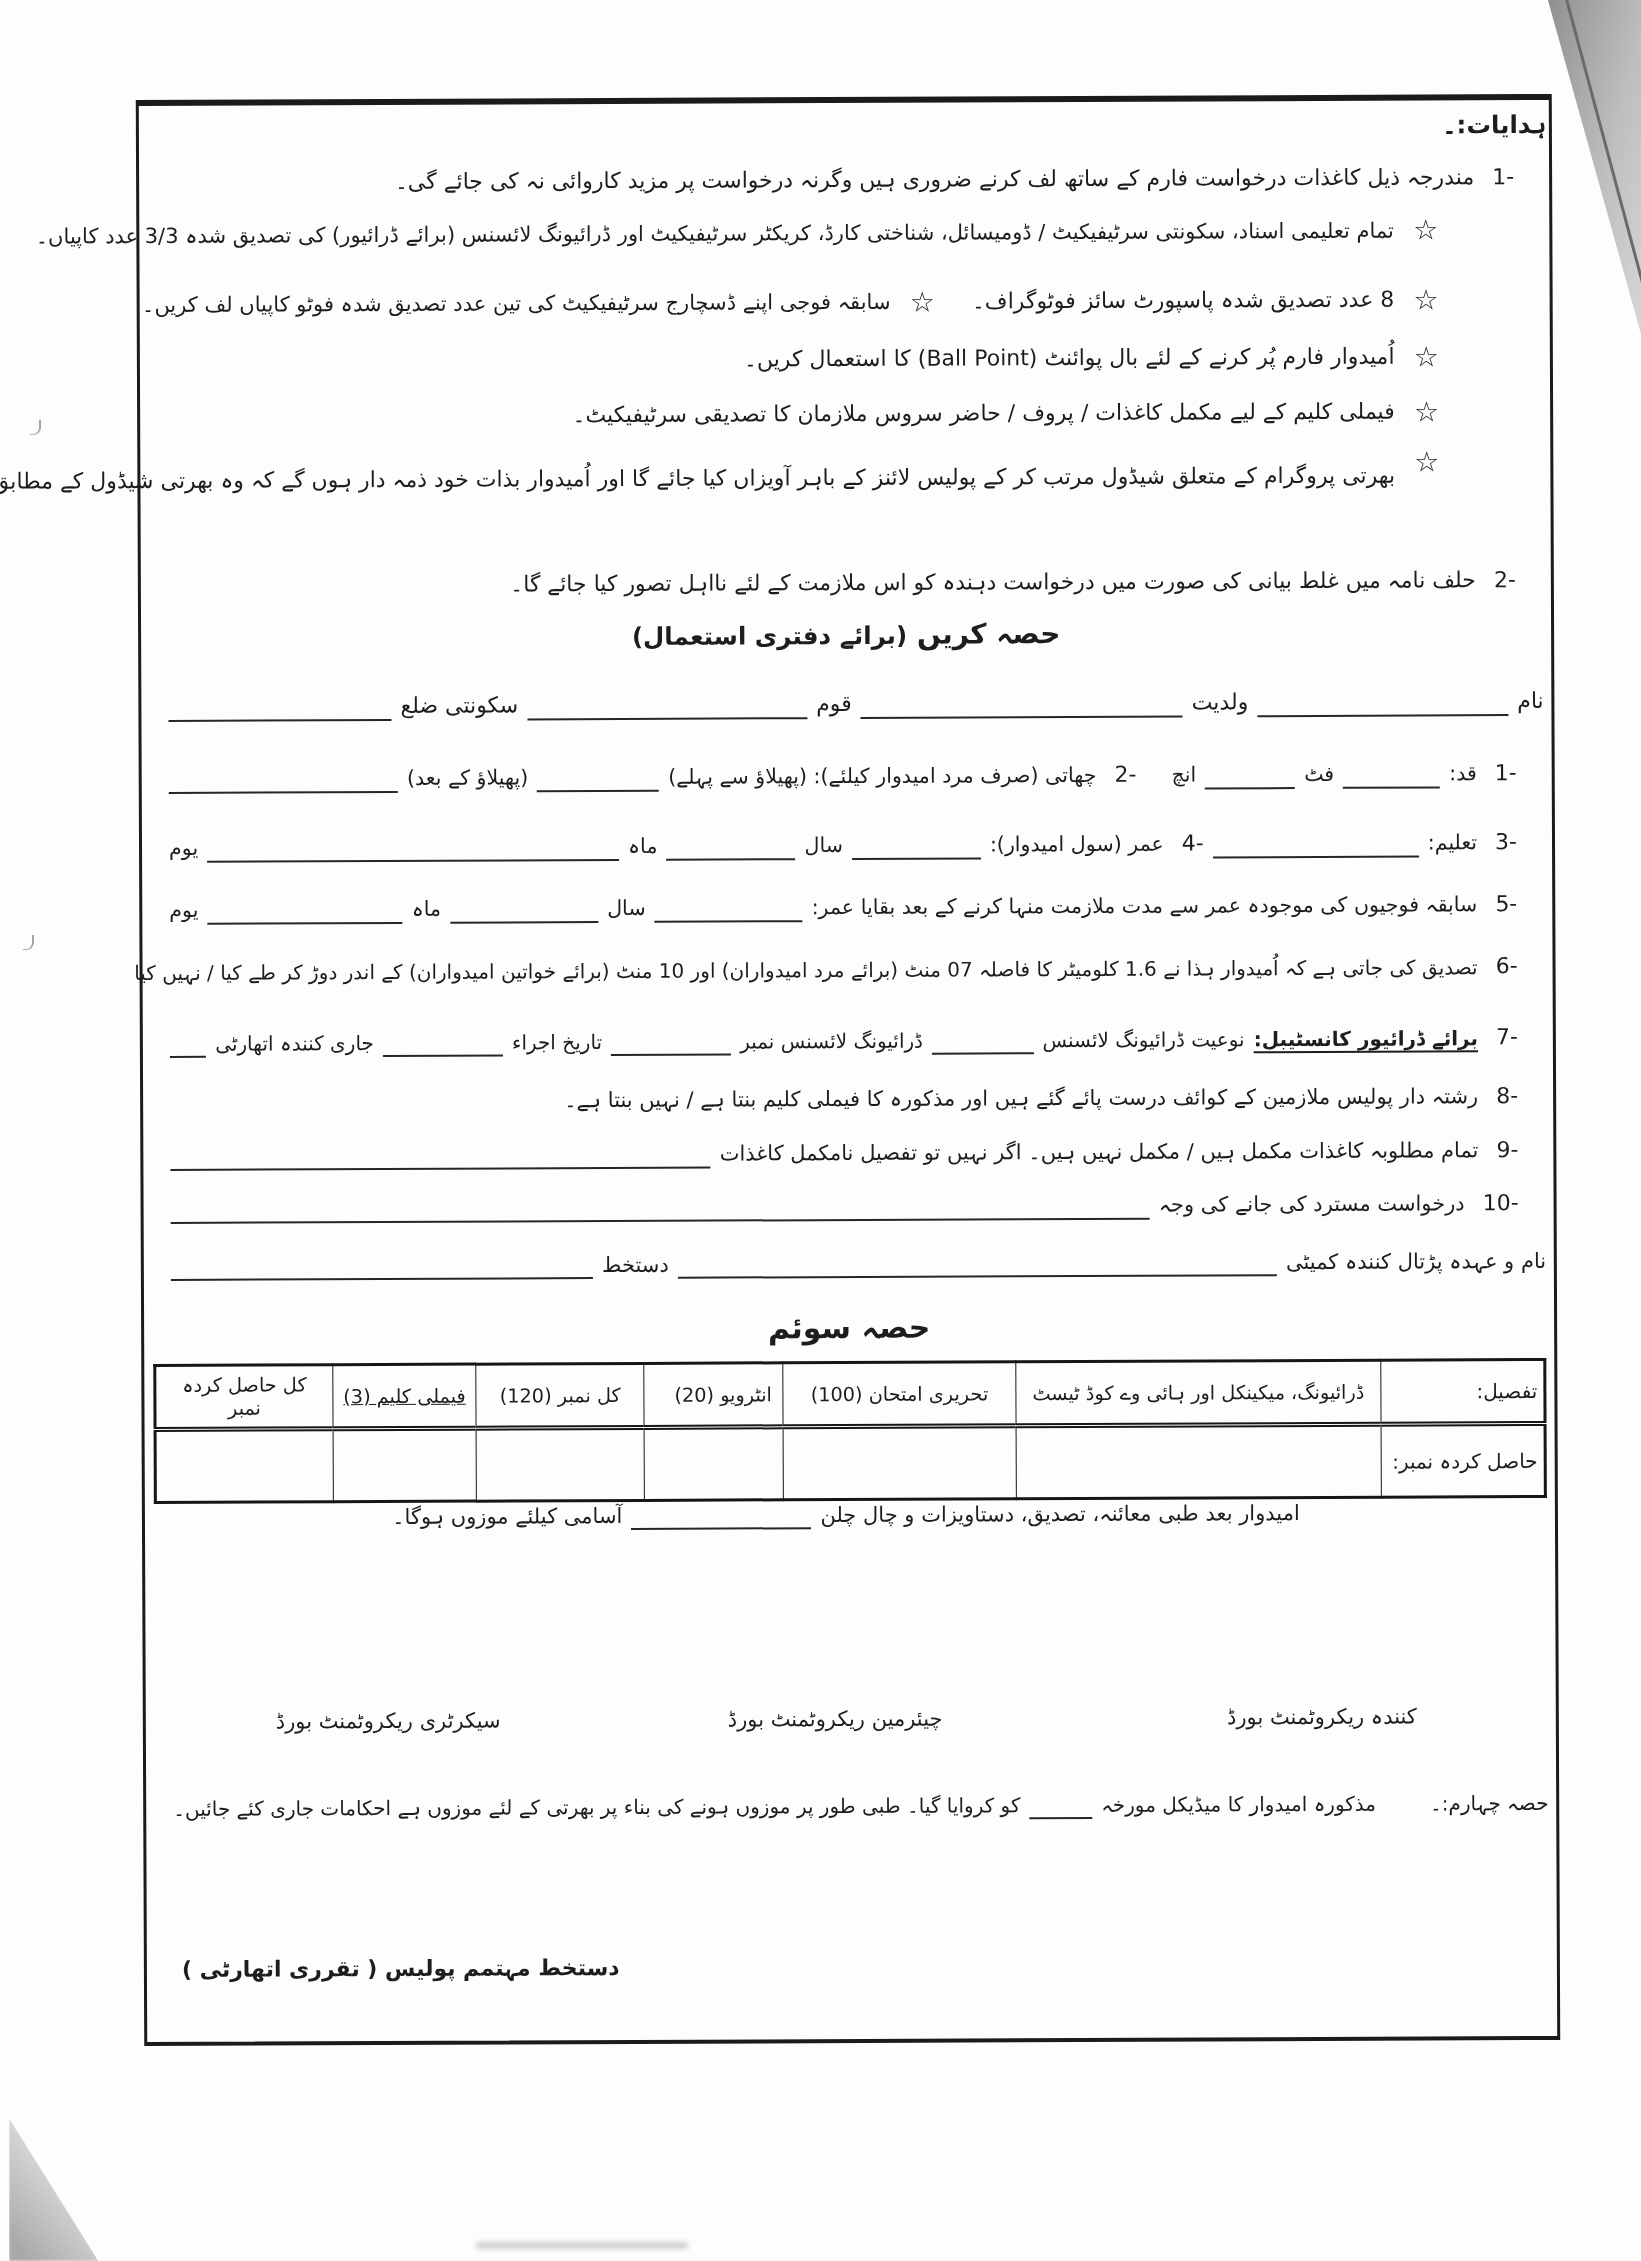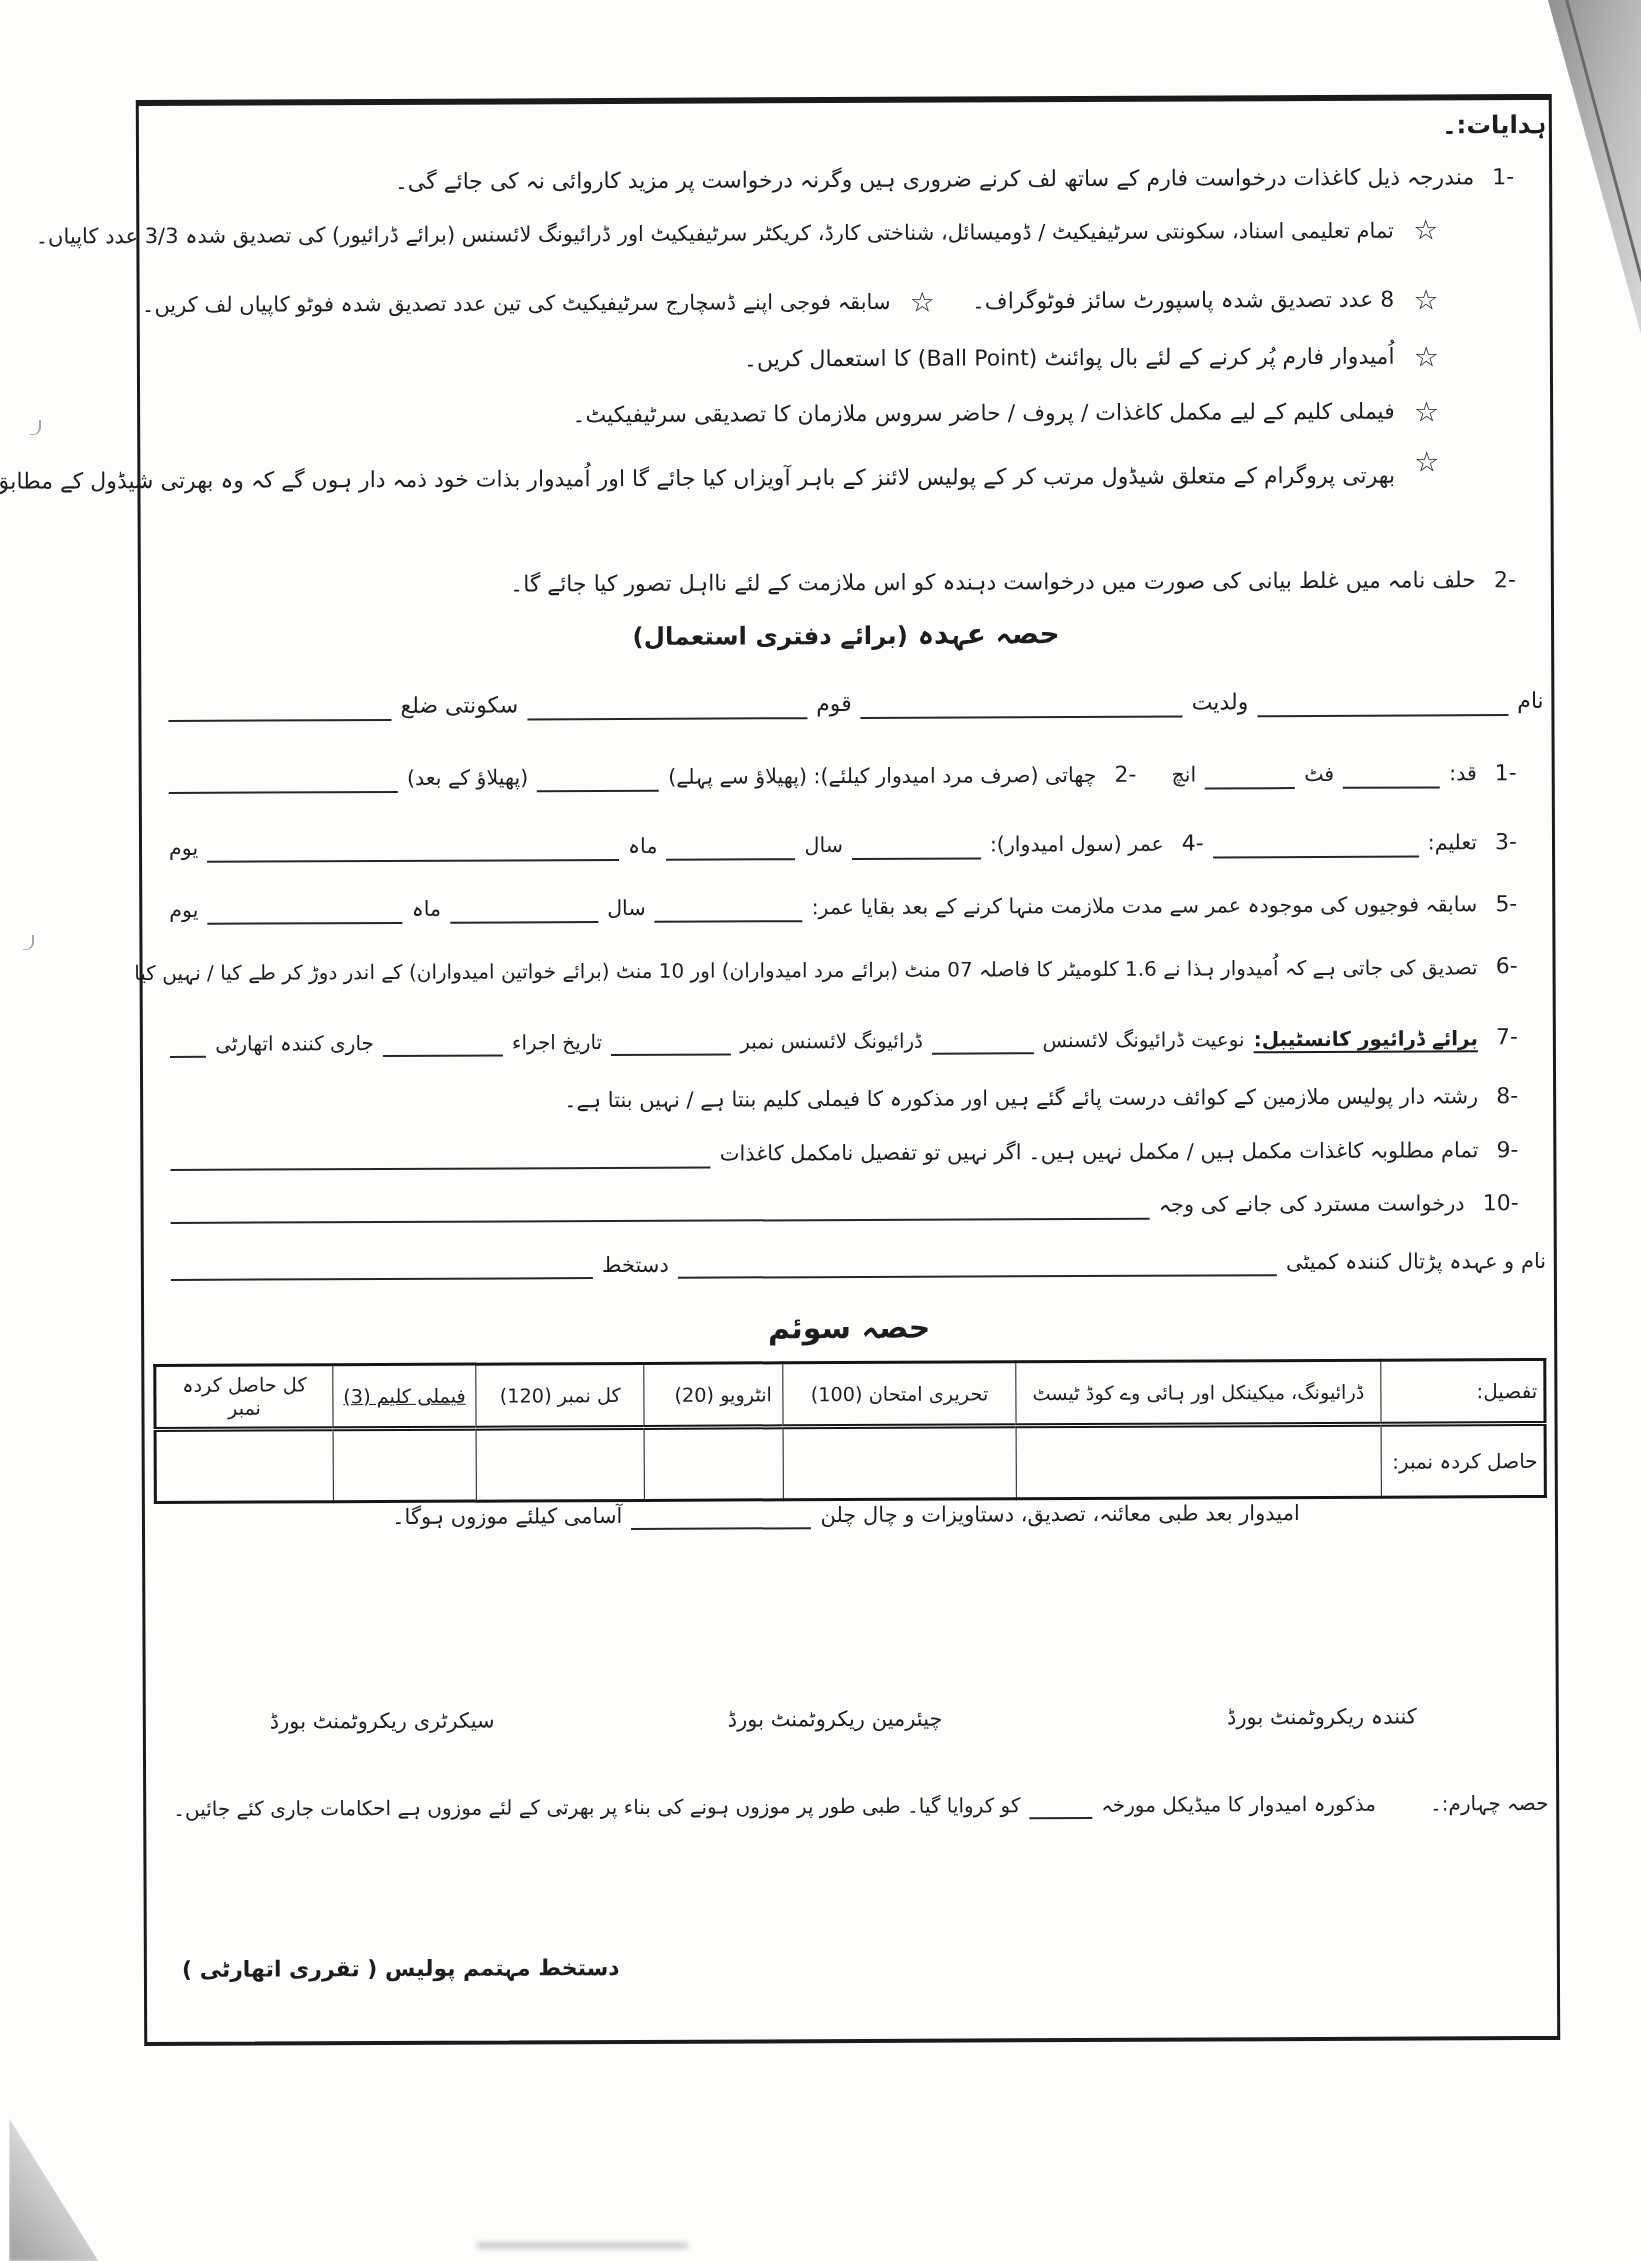--- a/index.html
+++ b/index.html
@@ -92,21 +92,21 @@
         <span class="star">☆</span>
         <span class="t wrapblock" style="flex:1;">بھرتی پروگرام کے متعلق شیڈول مرتب کر کے پولیس لائنز کے باہر آویزاں کیا جائے گا اور اُمیدوار بذات خود ذمہ دار ہوں گے کہ وہ بھرتی شیڈول کے مطابق بھرتی کے عمل کا حصہ بنیں اس کے علاوہ کوئی علیحدہ اطلاع نہ دی جائے گی اور اس سلسلے میں کوئی عذر قابل قبول بھی نہ ہوگا۔</span>
       </div>
 
       <div class="row" style="top:465px;">
         <span class="num">2-</span>
         <span class="t">حلف نامہ میں غلط بیانی کی صورت میں درخواست دہندہ کو اس ملازمت کے لئے نااہل تصور کیا جائے گا۔</span>
       </div>
 
       <div class="center-head" style="top:515px;font-size:28px;">
-        <span>حصہ عہدہ</span>
+        <span>حصہ کریں</span>
         <span style="font-size:24.5px;font-weight:bold;">(برائے دفتری استعمال)</span>
       </div>
 
       <div class="row" style="top:586px;right:7.7px;">
         <span class="t">نام</span>
         <span class="bl" style="flex:0 1 251px;"></span>
         <span class="t">ولدیت</span>
         <span class="bl" style="flex:0 1 322px;"></span>
         <span class="t">قوم</span>
         <span class="bl" style="flex:0 1 280px;"></span>
@@ -224,21 +224,21 @@
 
       <div class="row fs33" style="top:1398px;justify-content:center;">
         <span class="t">امیدوار بعد طبی معائنہ، تصدیق، دستاویزات و چال چلن</span>
         <span class="bl" style="flex:0 1 180px;"></span>
         <span class="t">آسامی کیلئے موزوں ہوگا۔</span>
       </div>
 
       <div style="position:absolute;top:1604px;left:27px;right:13px;height:39px;">
         <span class="sig" style="right:126px;">کنندہ ریکروٹمنٹ بورڈ</span>
         <span class="sig" style="left:555px;">چیئرمین ریکروٹمنٹ بورڈ</span>
-        <span class="sig" style="left:97px;">سیکرٹری ریکروٹمنٹ بورڈ</span>
+        <span class="sig" style="left:103px;">سیکرٹری ریکروٹمنٹ بورڈ</span>
       </div>
 
       <div class="row fs31" style="top:1689px;right:7.7px;">
         <span class="t" style="font-weight:normal;margin-left:45px;">حصہ چہارم:۔</span>
         <span class="t">مذکورہ امیدوار کا میڈیکل مورخہ</span>
         <span class="bl" style="flex:0 1 97px;"></span>
         <span class="t">کو کروایا گیا۔ طبی طور پر موزوں ہونے کی بناء پر بھرتی کے لئے موزوں ہے احکامات جاری کئے جائیں۔</span>
       </div>
 
       <div style="position:absolute;top:1851px;left:35px;font-size:22px;font-weight:bold;">دستخط مہتمم پولیس ( تقرری اتھارٹی )</div>

